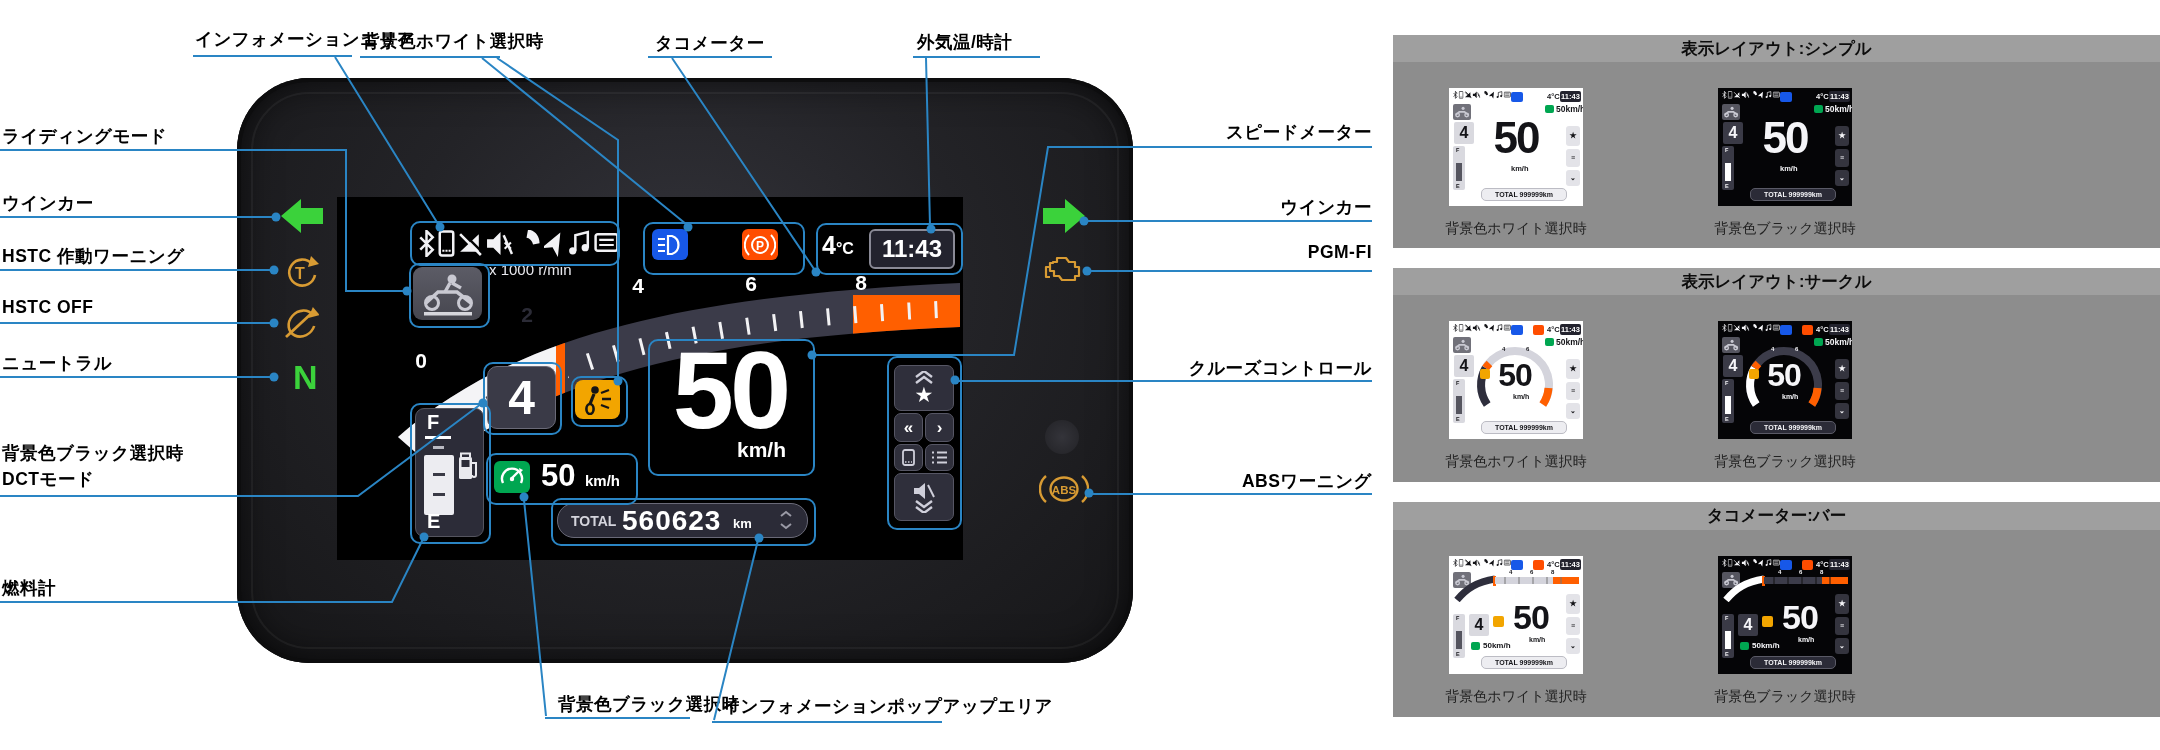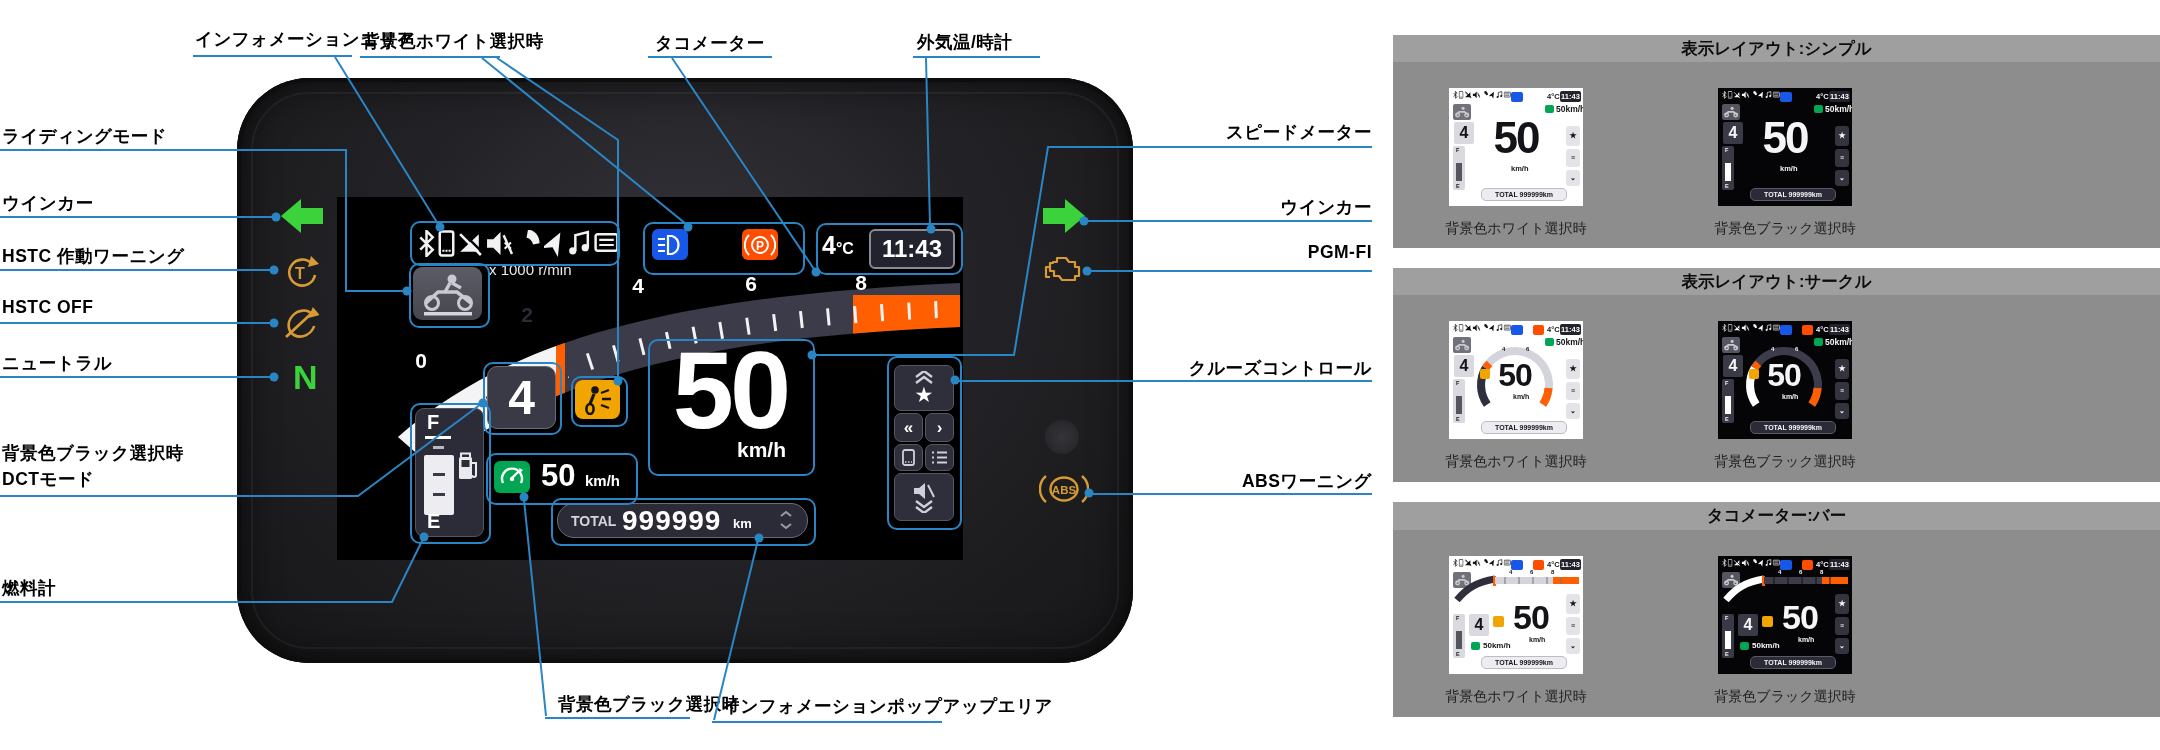--- a/index.html
+++ b/index.html
@@ -222,21 +222,21 @@
       <path d="M13,13 L20,6" stroke="#fff" stroke-width="2.4"></path>
       <circle cx="13" cy="14" r="2.2" fill="#fff"></circle>
       <path d="M20,3 l4,2 -3,3" fill="#fff"></path>
     </svg>
 </div>
 <div class="scr-txt" style="left:541px;top:458px;font-size:31px;">50</div>
 <div class="scr-txt" style="left:585px;top:472px;font-size:15px;">km/h</div>
 
 <div class="abs" style="left:557px;top:503px;width:249px;height:33px;background:#2b2b37;border:1px solid #6a6a78;border-radius:17px;z-index:8;">
   <span class="scr-txt" style="left:13px;top:9px;font-size:14px;color:#d4d4dc;">TOTAL</span>
-  <span class="scr-txt" style="left:64px;top:1px;font-size:28px;letter-spacing:1px;">999999</span>
+  <span class="scr-txt" style="left:64px;top:1px;font-size:28px;letter-spacing:1px;">560623</span>
   <span class="scr-txt" style="left:175px;top:12px;font-size:13px;">km</span>
   <svg class="abs" style="left:220px;top:5px;" width="16" height="22" viewBox="0 0 16 22">
       <path d="M3,7 L8,3 L13,7" fill="none" stroke="#9a9aa6" stroke-width="2"></path>
       <path d="M3,15 L8,19 L13,15" fill="none" stroke="#9a9aa6" stroke-width="2"></path>
     </svg>
 </div>
 
 <div class="cobox" style="left:410px;top:221px;width:206px;height:41px;"></div>
 <div class="cobox" style="left:643px;top:222px;width:158px;height:49px;"></div>
 <div class="cobox" style="left:816px;top:223px;width:143px;height:48px;"></div>

